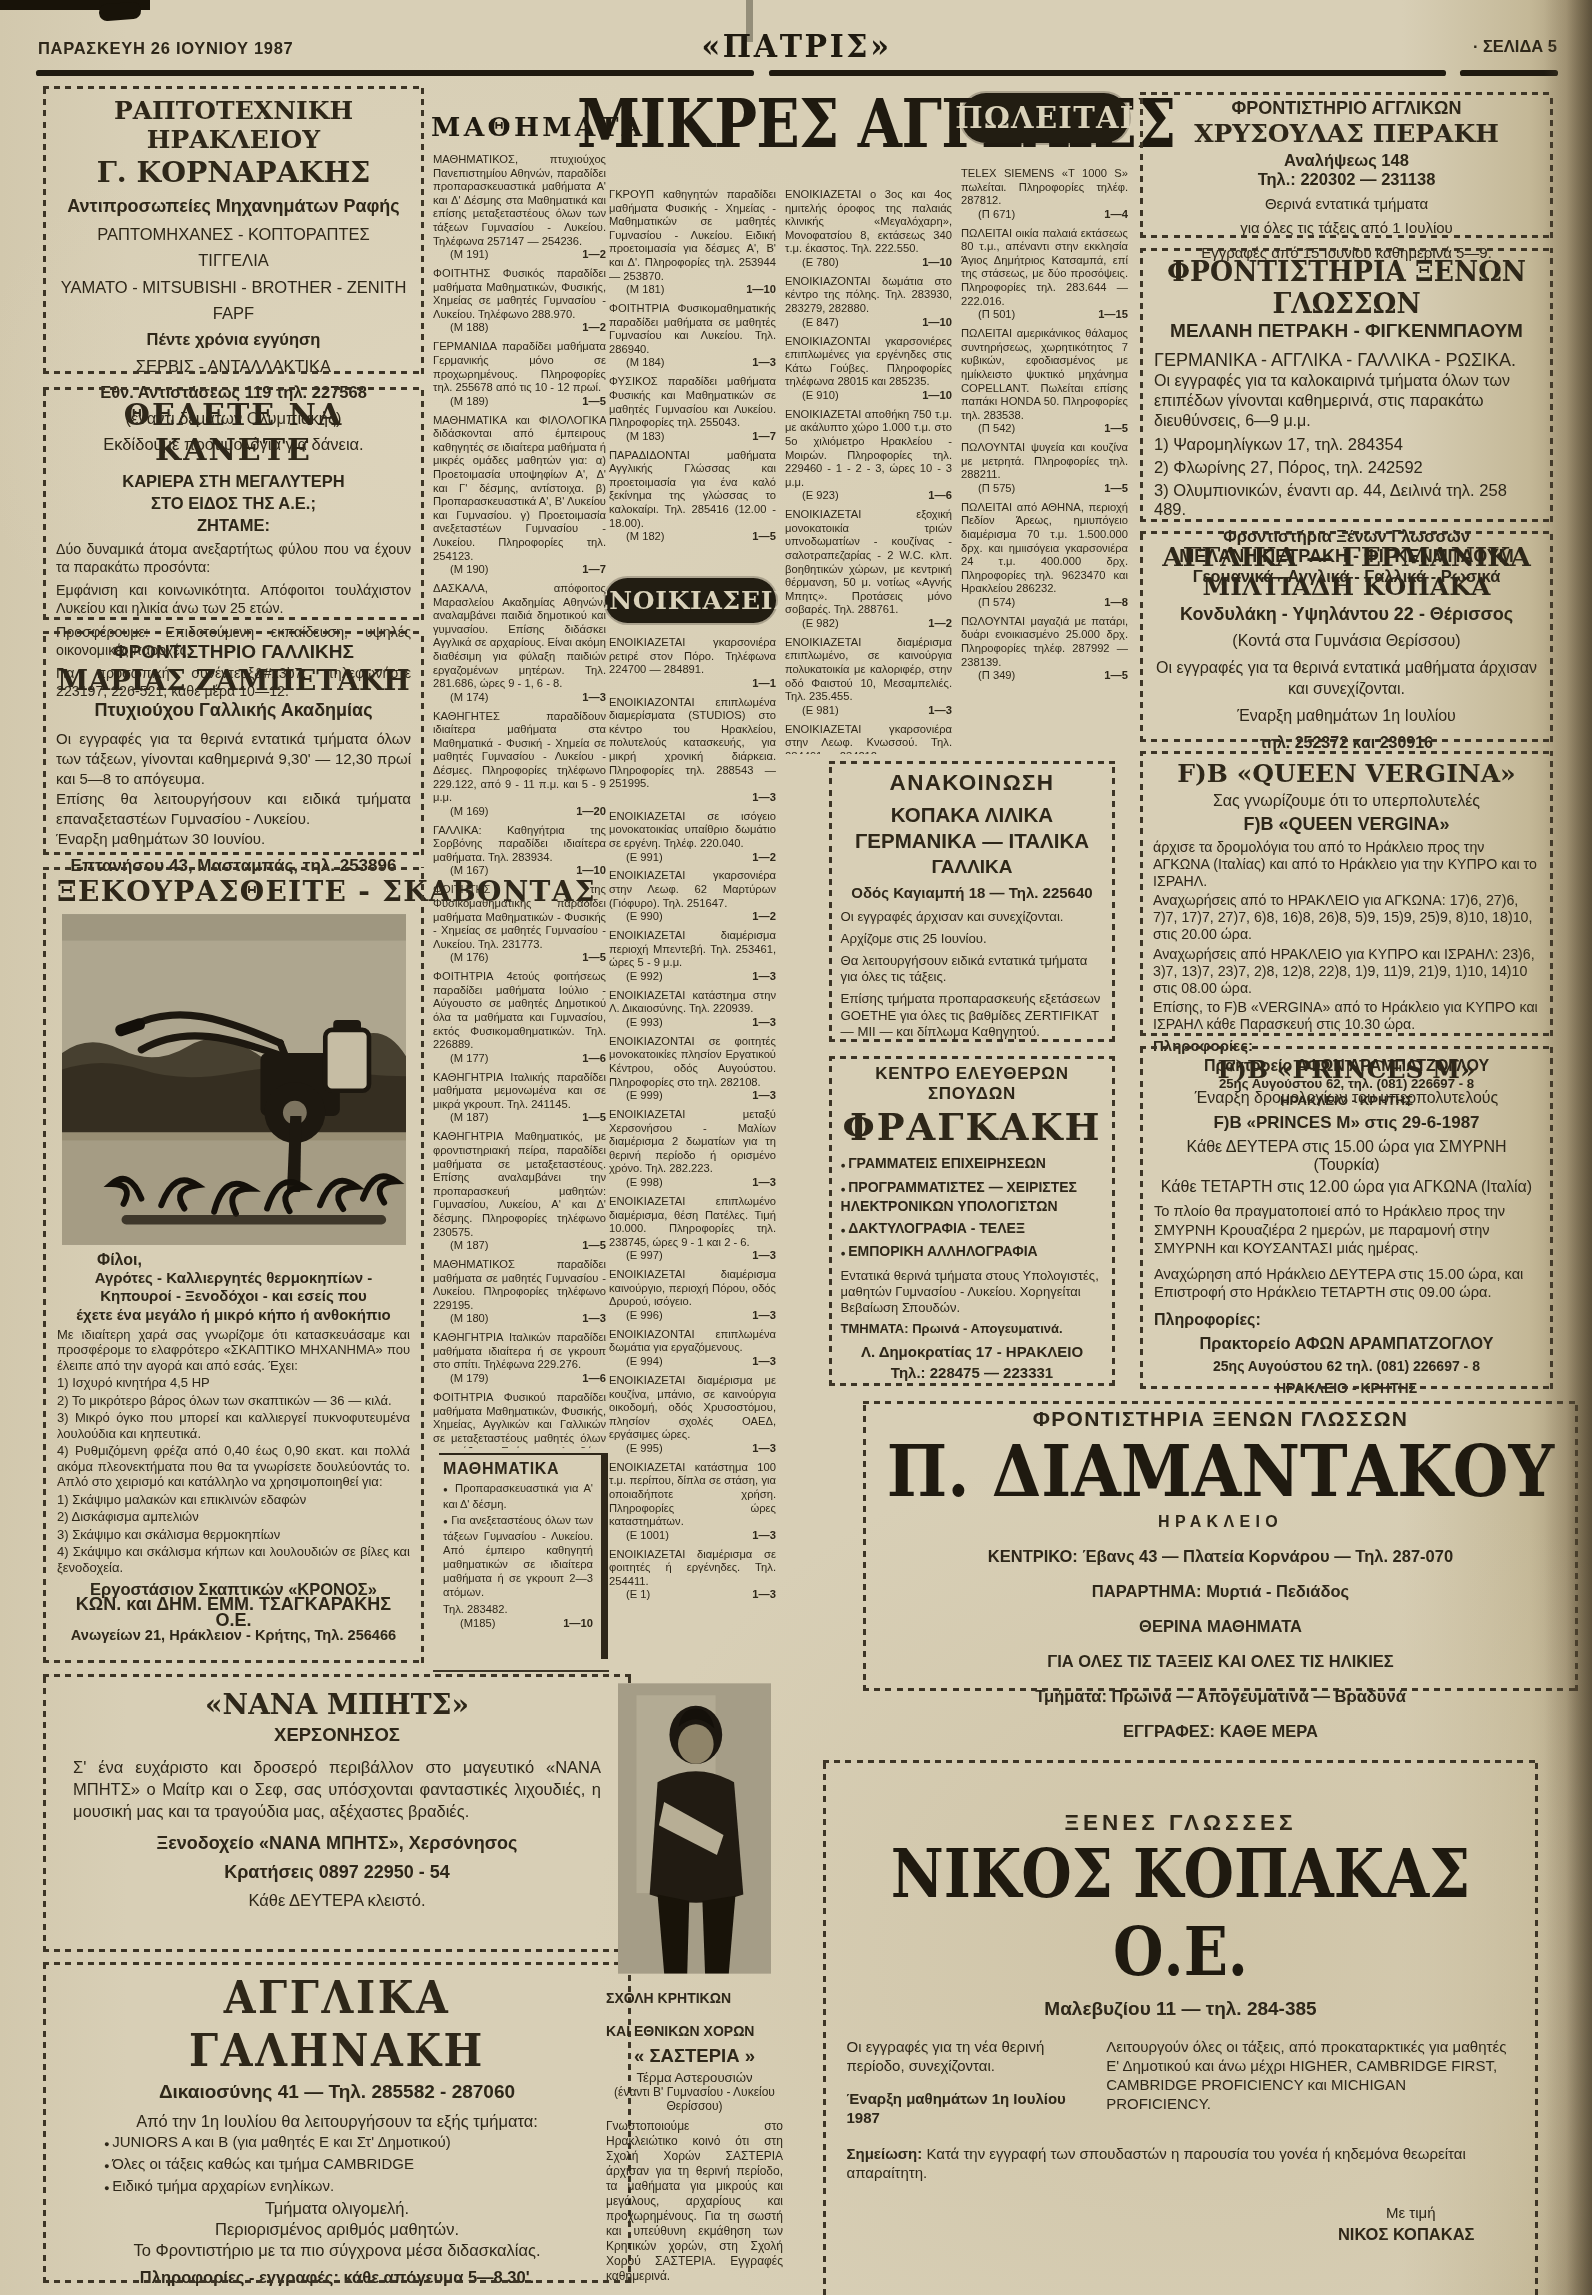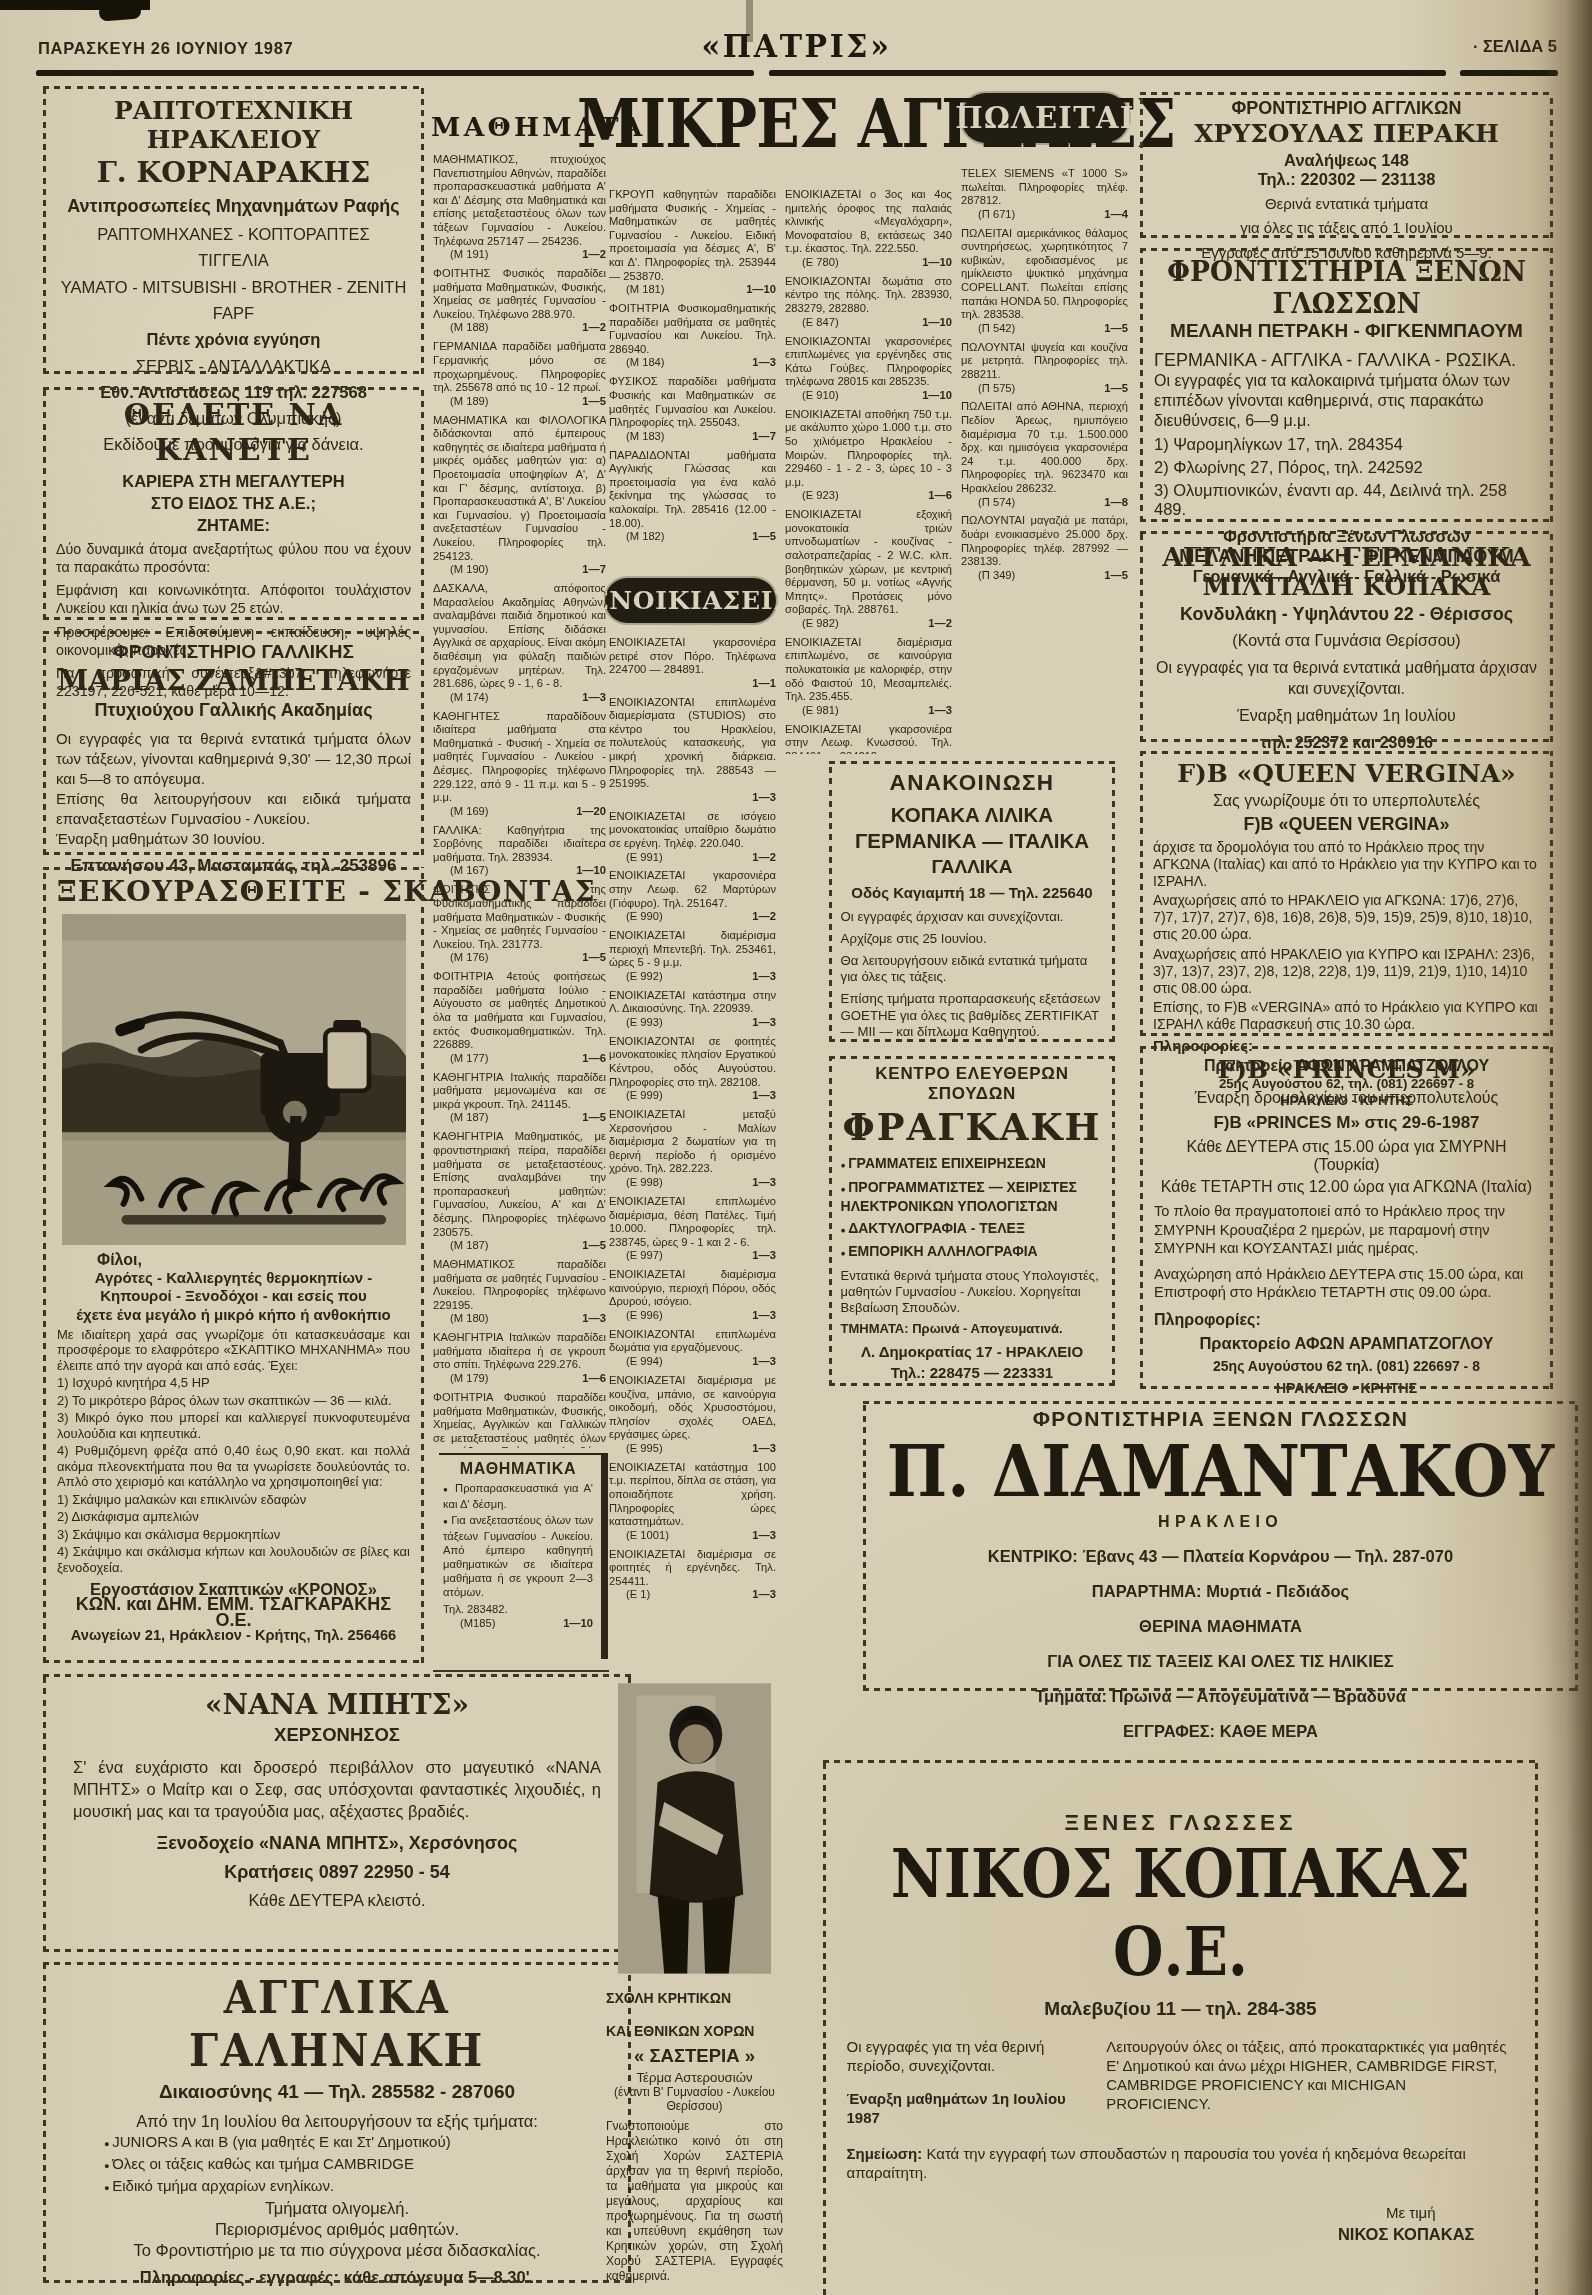--- a/index.html
+++ b/index.html
@@ -59,21 +59,21 @@
   .meta .dur{margin-left:auto;font-weight:bold;}
   #col2{left:433px;top:153px;width:173px;height:1295px;}
   #col3a{left:609px;top:188px;width:167px;height:386px;}
   #col3b{left:609px;top:636px;width:167px;height:1029px;}
   #col4{left:785px;top:188px;width:167px;height:566px;}
   #col5{left:961px;top:167px;width:167px;height:587px;}
 
   
   #minibox{position:absolute;left:439px;top:1453px;width:169px;height:206px;border-top:2.6px solid var(--ink);
     border-right:7.3px solid var(--ink);padding:6.6px 8px 0 4px;font-size:11.2px;line-height:14px;overflow:hidden;}
-  #minibox .mt{text-align:center;font-weight:bold;font-size:16px;margin-bottom:5.3px;letter-spacing:0.7px;}
+  #minibox .mt{font-weight:bold;font-size:16px;margin-bottom:5.3px;letter-spacing:0.7px;}
   #minibox .bl{margin-bottom:2.6px;text-align:justify;}
   #minibox .bl::before{content:"● ";font-size:8px;}
   .rule-under{position:absolute;left:433px;top:1670px;width:176px;height:2px;background:var(--ink2);}
 
   
   #bx-rapto{left:40px;top:83px;width:387px;height:294px;}
   #bx-rapto .t1{font-size:25px;} #bx-rapto .t2{font-size:28.4px;margin:1.3px 0 6.6px;}
   #bx-rapto .sub{font-size:18px;margin-bottom:8px;}
   #bx-rapto .ln{font-size:16.5px;margin-bottom:7.3px;}
   #bx-rapto .ln:nth-of-type(5),#bx-rapto .ln:nth-of-type(7){font-weight:bold;}
@@ -585,20 +585,25 @@
     </section>
 
   <section class="col" id="col5">
 
       <p class="ad"><b class="lead">TELEX SIEMENS «T 1000 S»</b> <span>πωλείται. Πληροφορίες τηλέφ. 287812.</span>
         <span class="meta">
           <span class="ref">(Π 671)</span>
           <span class="dur">1—4</span>
         </span></p>
 
+      <p class="ad"><b class="lead">ΠΩΛΕΙΤΑΙ</b> <span>οικία παλαιά εκτάσεως 80 τ.μ., απέναντι στην εκκλησία Άγιος Δημήτριος Κατσαμπά, επί της στάσεως, με δύο προσόψεις. Πληροφορίες τηλ. 283.644 — 222.016.</span>
+        <span class="meta">
+          <span class="ref">(Π 501)</span>
+          <span class="dur">1—15</span>
+        </span></p>
 
       <p class="ad"><b class="lead">ΠΩΛΕΙΤΑΙ</b> <span>αμερικάνικος θάλαμος συντηρήσεως, χωρητικότητος 7 κυβικών, εφοδιασμένος με ημίκλειστο ψυκτικό μηχάνημα COPELLANT. Πωλείται επίσης παπάκι HONDA 50. Πληροφορίες τηλ. 283538.</span>
         <span class="meta">
           <span class="ref">(Π 542)</span>
           <span class="dur">1—5</span>
         </span></p>
 
       <p class="ad"><b class="lead">ΠΩΛΟΥΝΤΑΙ</b> <span>ψυγεία και κουζίνα με μετρητά. Πληροφορίες τηλ. 288211.</span>
         <span class="meta">
           <span class="ref">(Π 575)</span>

